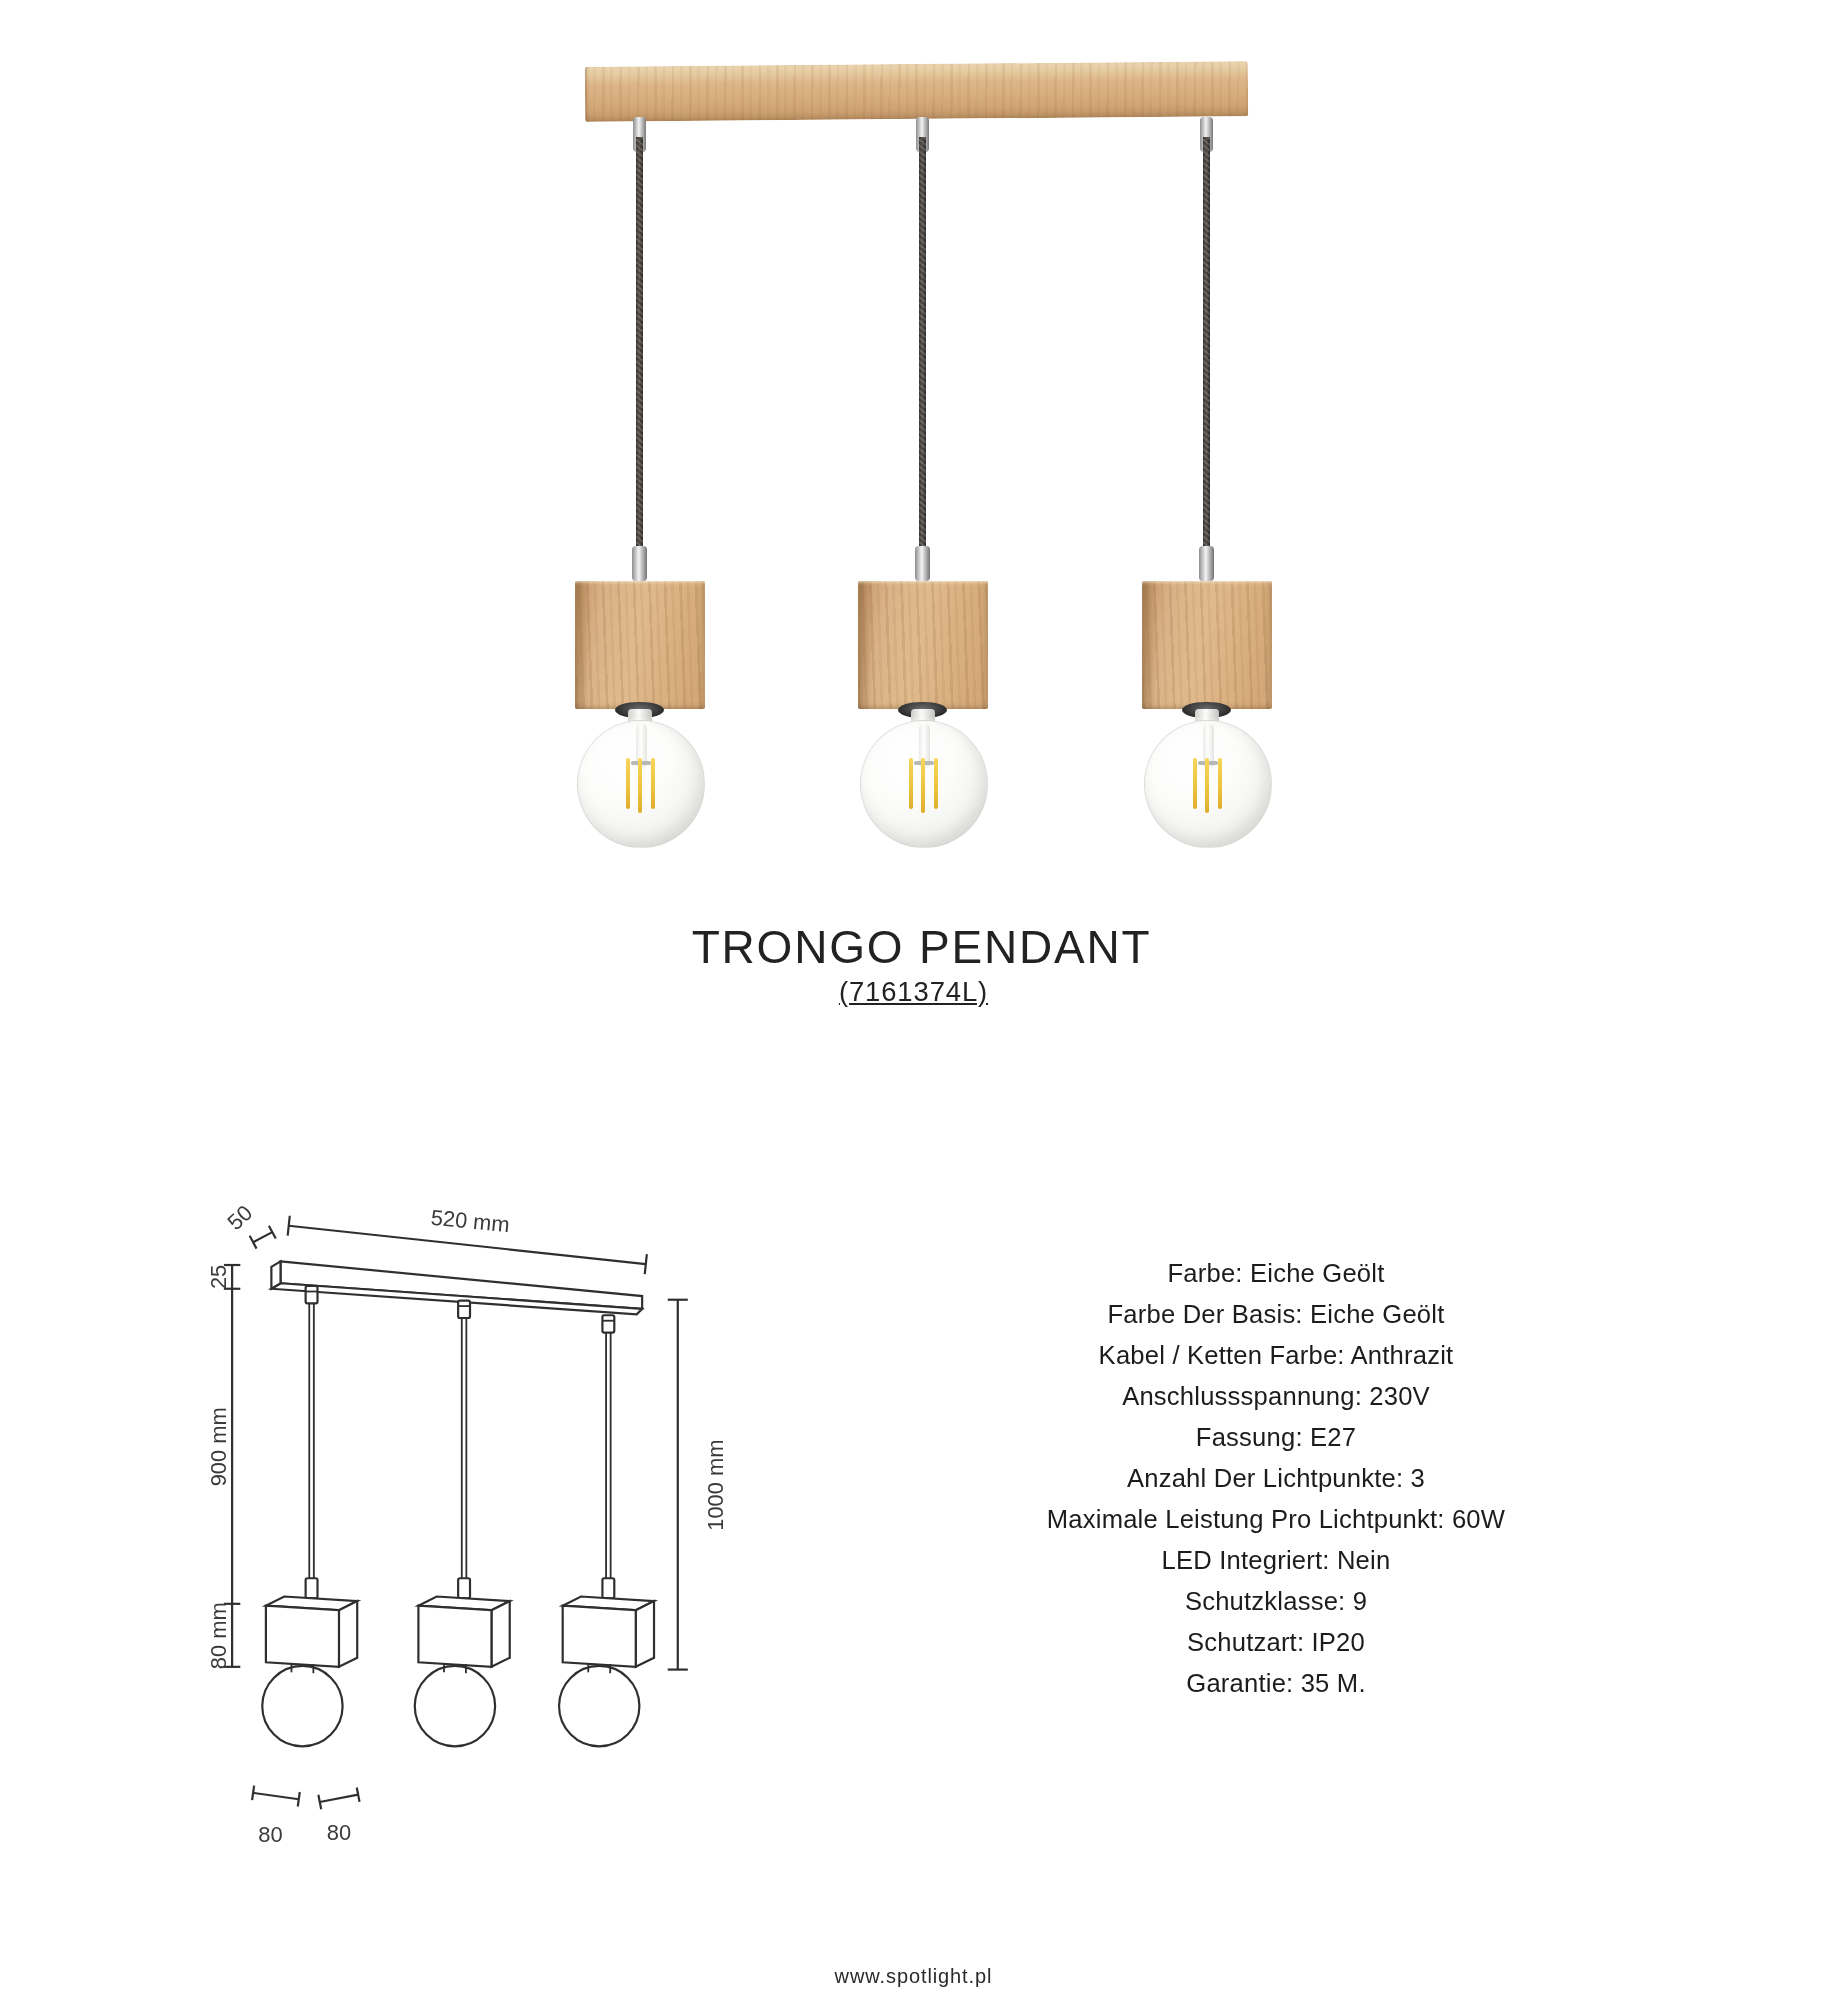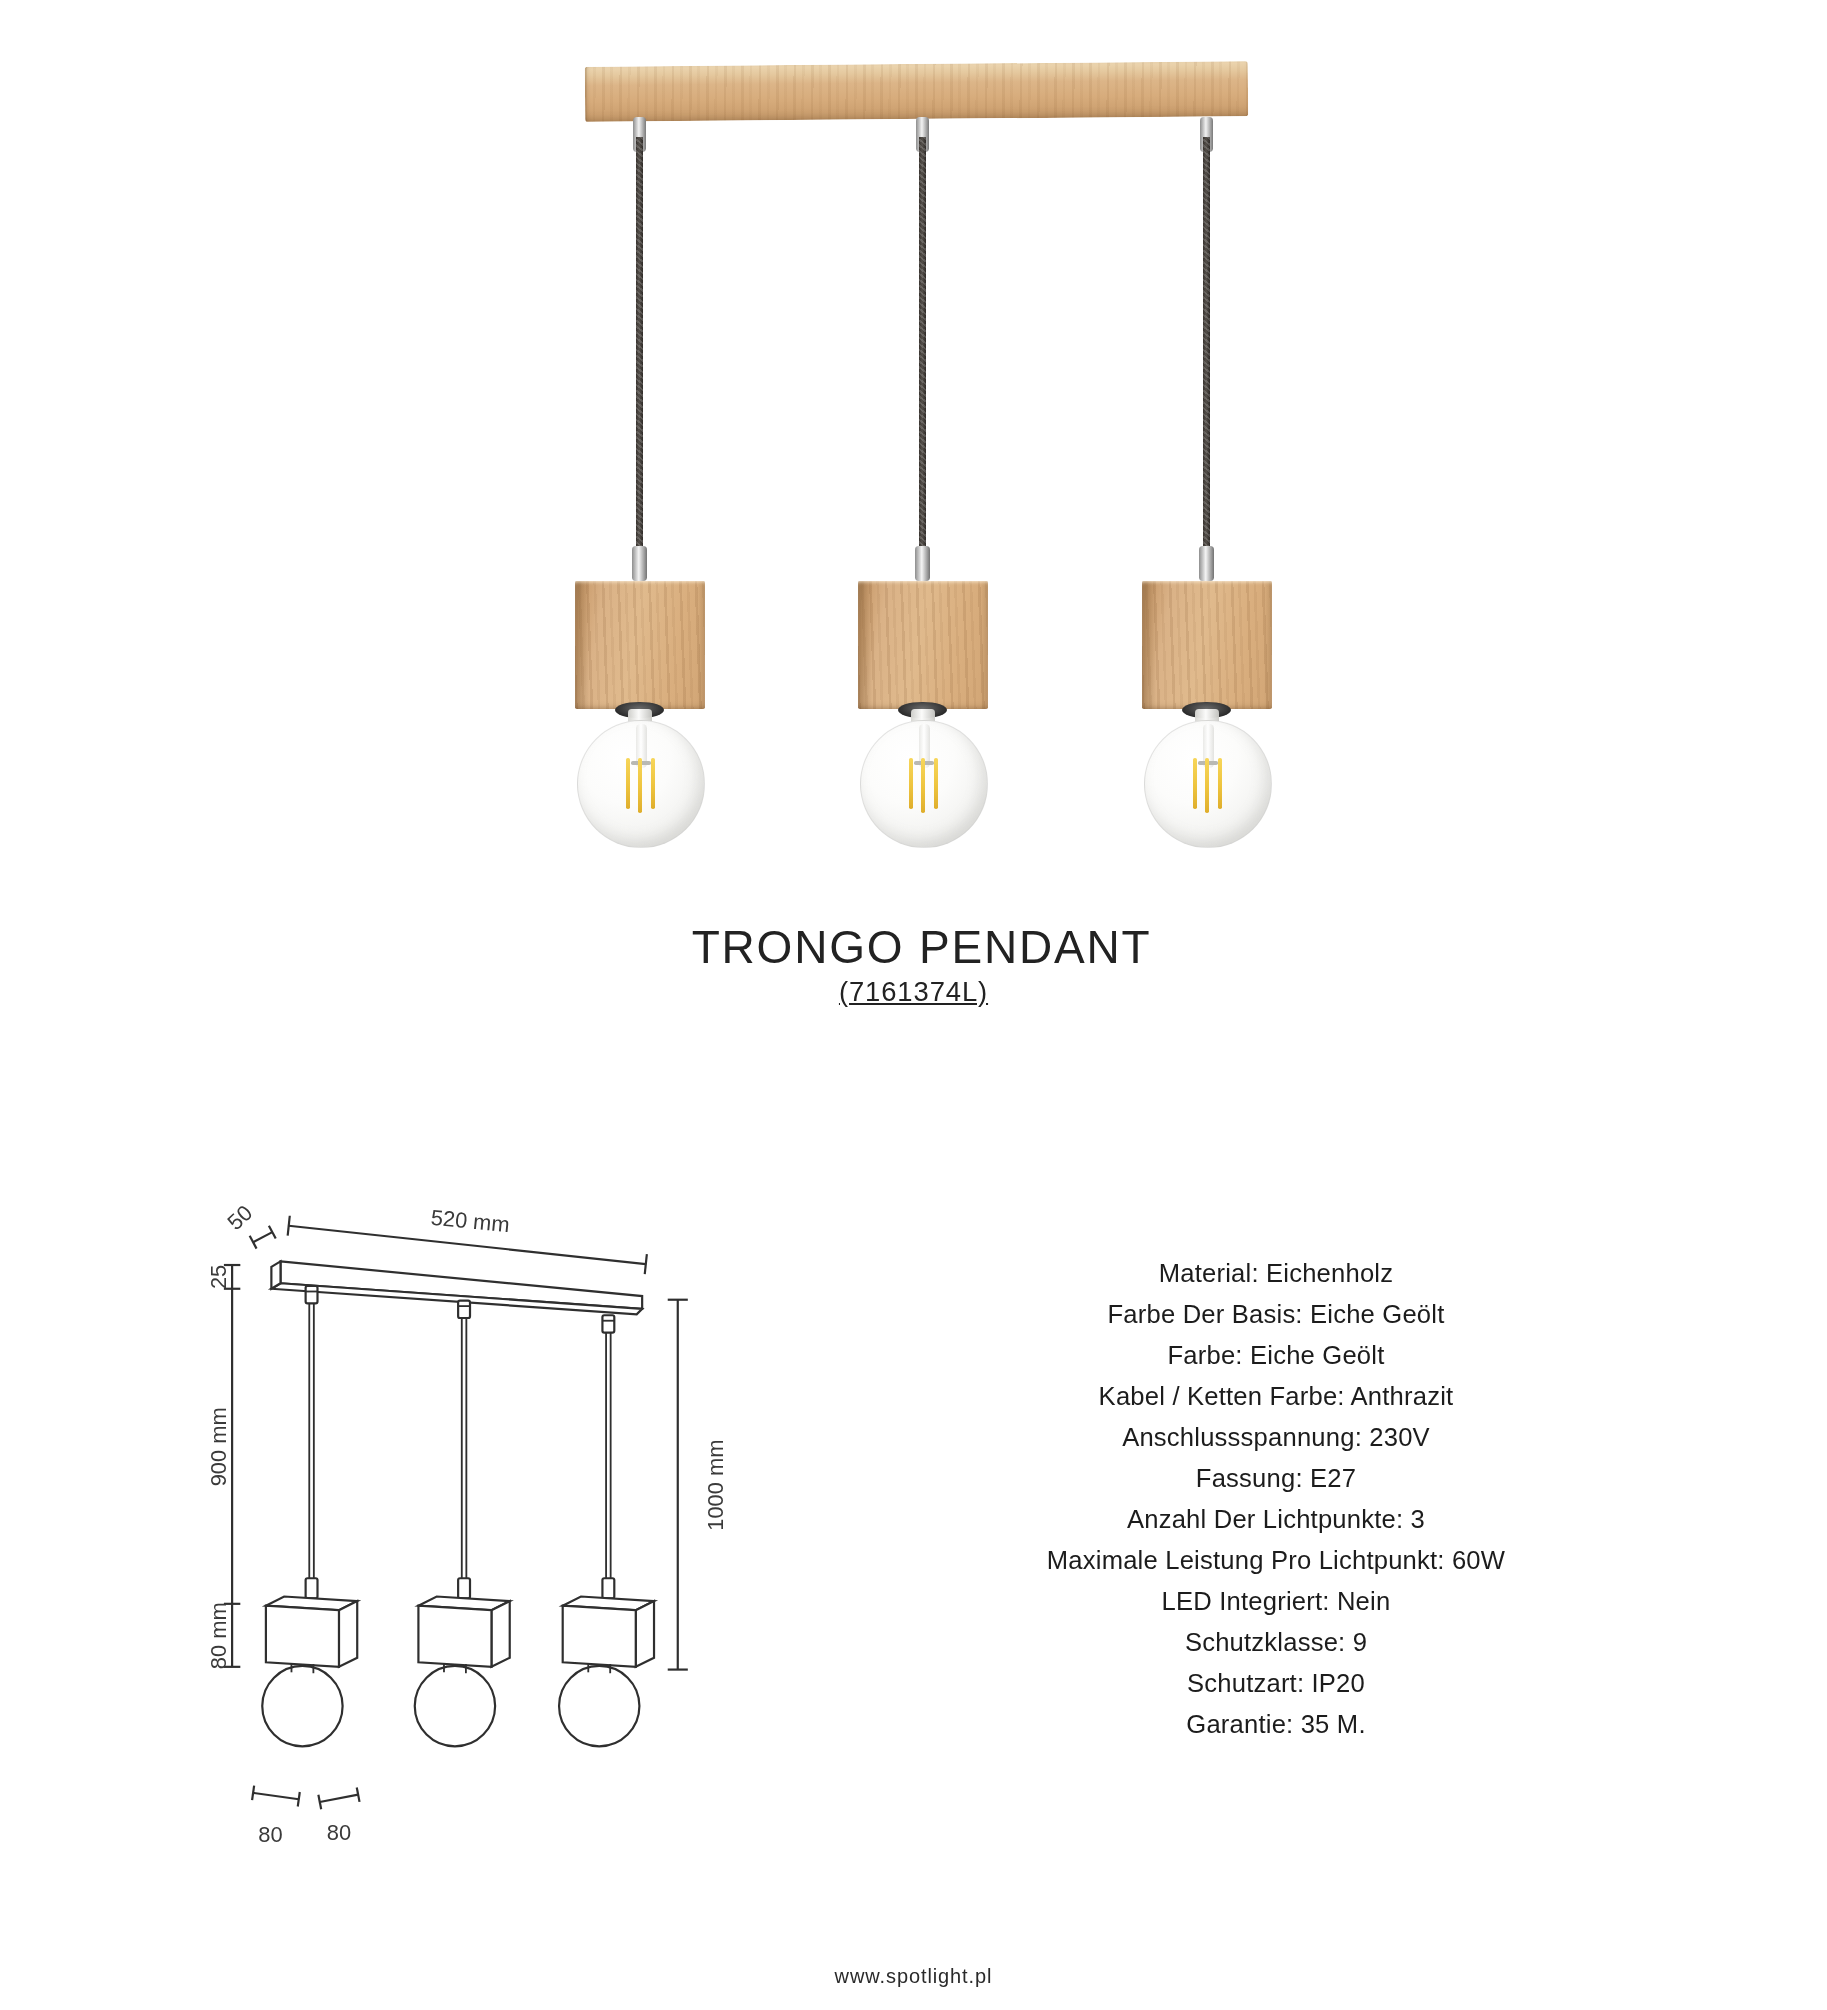--- a/index.html
+++ b/index.html
@@ -231,23 +231,22 @@
     </g>
     <g>
       <line x1="350" y1="1972" x2="392" y2="1964"></line>
       <line x1="350" y1="1964" x2="350" y2="1980" transform="rotate(-11 350 1972)"></line>
       <line x1="392" y1="1956" x2="392" y2="1972" transform="rotate(-11 392 1964)"></line>
       <text x="371" y="2014" text-anchor="middle">80</text>
     </g>
   </svg>
 
   <div class="specs">
-      <div class="spec-line">Material: Eichenholz</div>
+      <div class="spec-line">Farbe: Eiche Geölt</div>
       <div class="spec-line">Farbe Der Basis: Eiche Geölt</div>
-      <div class="spec-line">Farbe: Eiche Geölt</div>
       <div class="spec-line">Kabel / Ketten Farbe: Anthrazit</div>
       <div class="spec-line">Anschlussspannung: 230V</div>
       <div class="spec-line">Fassung: E27</div>
       <div class="spec-line">Anzahl Der Lichtpunkte: 3</div>
       <div class="spec-line">Maximale Leistung Pro Lichtpunkt: 60W</div>
       <div class="spec-line">LED Integriert: Nein</div>
       <div class="spec-line">Schutzklasse: 9</div>
       <div class="spec-line">Schutzart: IP20</div>
       <div class="spec-line">Garantie: 35 M.</div>
     </div>

